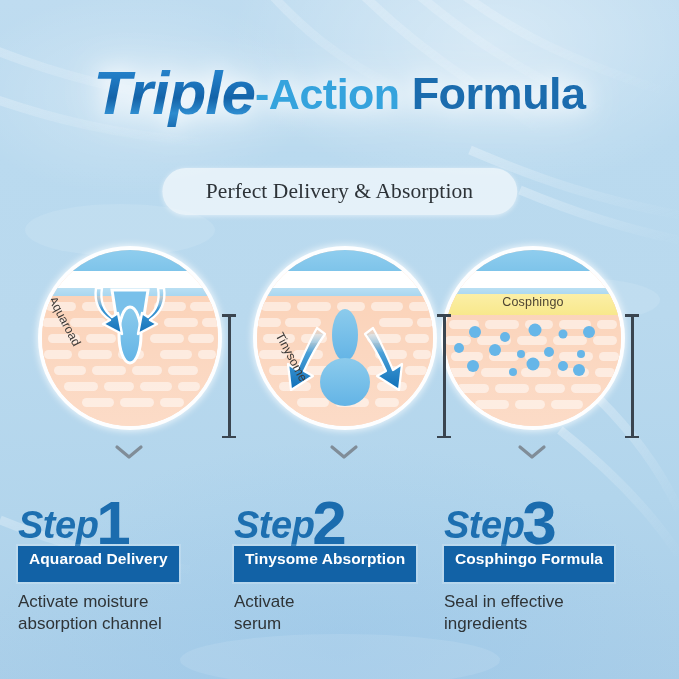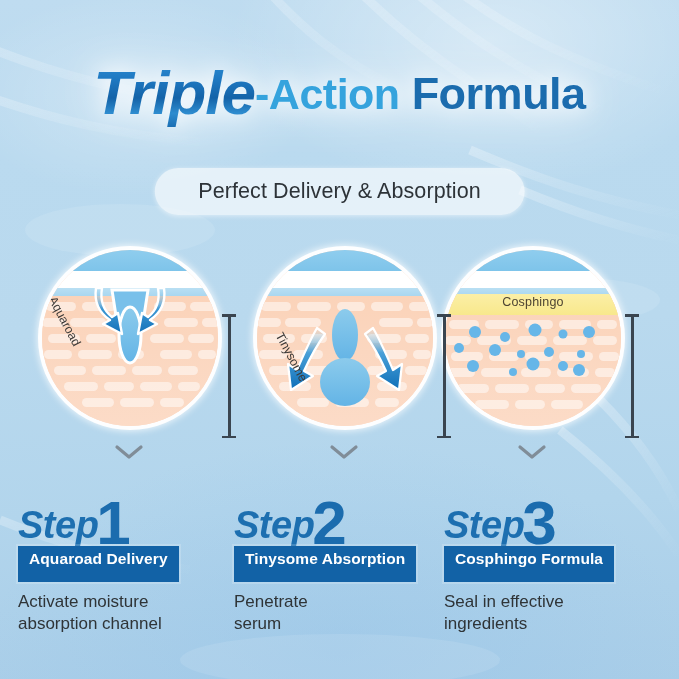--- a/index.html
+++ b/index.html
@@ -79,20 +79,21 @@
     left: 50%;
     transform: translateX(-50%);
     padding: 11px 44px;
     border-radius: 26px;
     background: rgba(255,255,255,0.62);
     box-shadow: 0 1px 5px rgba(255,255,255,0.55);
     font-size: 21.5px;
     color: #2d3338;
     letter-spacing: 0.1px;
     white-space: nowrap;
+    font-family: Liberation Serif, serif;
   }
 
   
   .circles-row {
     position: absolute;
     top: 248px;
     left: 0;
     width: 679px;
     height: 200px;
   }
@@ -516,21 +517,21 @@
       <div class="step-badge">Aquaroad Delivery</div>
       <div class="step-desc" style="white-space:pre-line">Activate moisture
 absorption channel</div>
     </div>
 
     <div class="step-cell s2">
       <div class="step-head">
         <span class="step-word">Step</span><span class="step-num">2</span>
       </div>
       <div class="step-badge">Tinysome Absorption</div>
-      <div class="step-desc" style="white-space:pre-line">Penetrate
+      <div class="step-desc" style="white-space:pre-line">Activate
 serum</div>
     </div>
 
     <div class="step-cell s3">
       <div class="step-head">
         <span class="step-word">Step</span><span class="step-num">3</span>
       </div>
       <div class="step-badge">Cosphingo Formula</div>
       <div class="step-desc" style="white-space:pre-line">Seal in effective
 ingredients</div>

